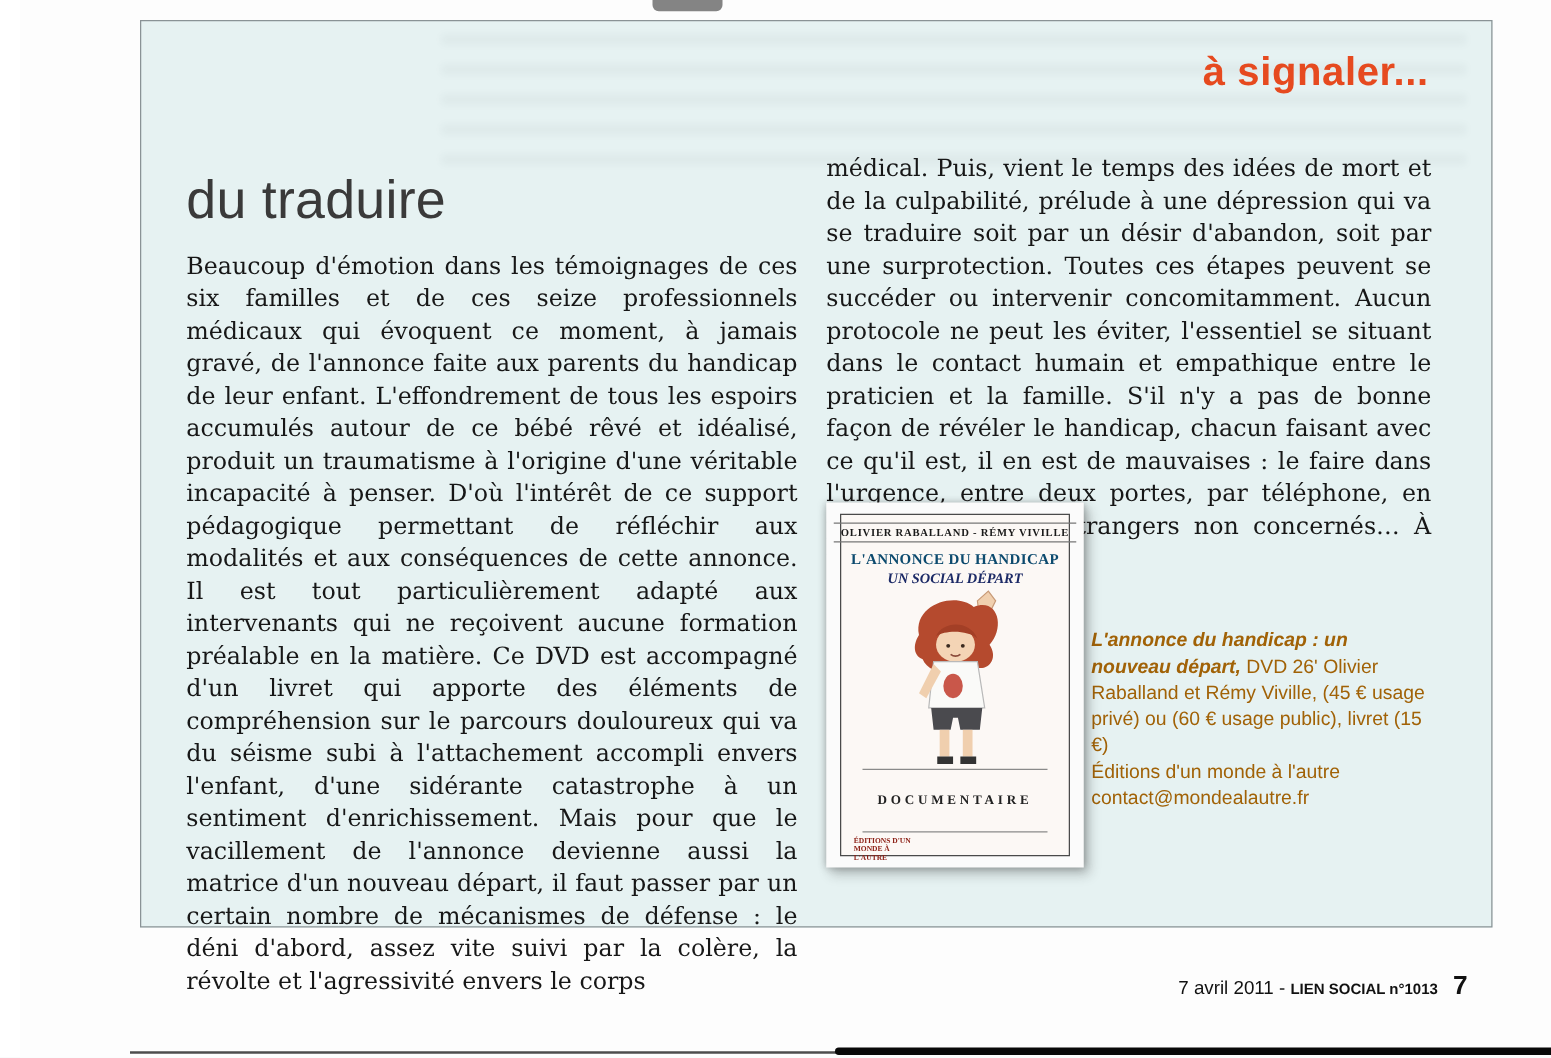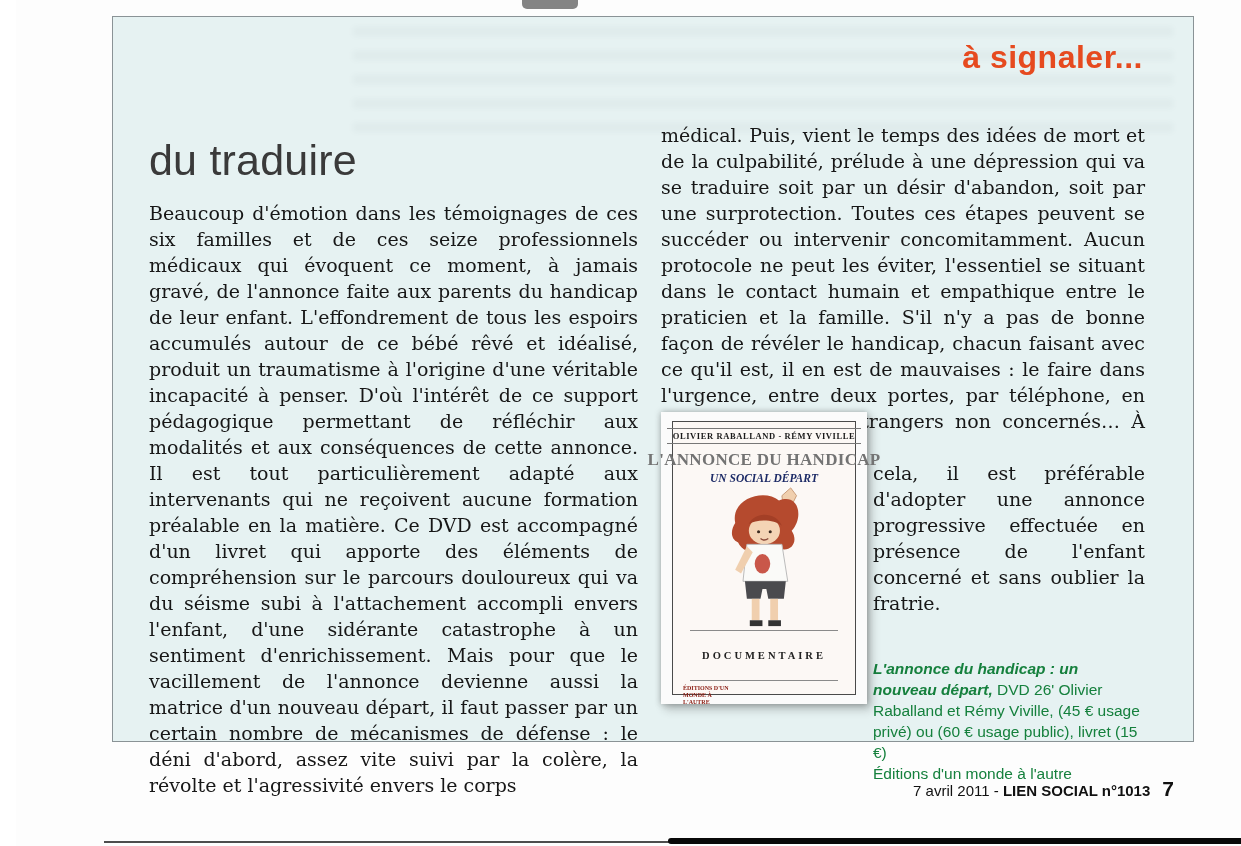--- a/index.html
+++ b/index.html
@@ -32,42 +32,42 @@
   }
   .col1{
     position:absolute;left:36px;top:183px;width:489px;
   }
   .col2{
     position:absolute;left:548px;top:105px;width:484px;
   }
   .indent{margin-left:212px;}
   .caption{
     margin-top:42px;font-family:"Liberation Sans", sans-serif;
-    font-size:15.5px;line-height:21px;color:#15803d;text-align:left;
+    font-size:15.5px;line-height:21px;color:#a16207;text-align:left;
   }
   .caption p{margin:0;}
   .cap-title{font-weight:bold;font-style:italic;}
   .dvd{
-    position:absolute;left:0;top:290px;width:206px;height:292px;
+    position:absolute;left:0;top:280px;width:206px;height:292px;
     background:#fbfbfb;box-sizing:border-box;padding:9px 11px;
     box-shadow:0 0 6px rgba(40,40,40,0.35), 4px 5px 9px rgba(40,40,40,0.28);
   }
   .dvd-inner{
     border:1px solid #4a4a4a;height:100%;box-sizing:border-box;
     background:#fcf8f5;display:flex;flex-direction:column;align-items:center;
   }
   .dvd-authors{
     margin-top:6px;border-top:1px solid #777;border-bottom:1px solid #777;
     padding:2px 6px;font-family:"Liberation Serif", serif;font-weight:bold;
     font-size:8.5px;letter-spacing:0.6px;color:#1a1a1a;text-transform:uppercase;
     white-space:nowrap;
   }
   .dvd-title{
     margin-top:6px;font-family:"Liberation Serif", serif;font-weight:bold;
-    font-size:17px;color:#737373;letter-spacing:0.3px;white-space:nowrap;
+    font-size:12px;color:#0c4a6e;letter-spacing:0.3px;white-space:nowrap;
   }
   .dvd-subtitle{
     margin-top:2px;font-family:"Liberation Serif", serif;font-weight:bold;
     font-style:italic;font-size:11.5px;color:#1c2a66;white-space:nowrap;
   }
   .dvd-art{flex:1;width:100%;display:flex;align-items:center;justify-content:center;}
   .dvd-art svg{height:146px;}
   .dvd-genre{
     border-top:1px solid #8a8a8a;border-bottom:1px solid #8a8a8a;
     padding:19px 12px;font-family:"Liberation Serif", serif;font-weight:bold;
@@ -76,21 +76,21 @@
   .dvd-publisher{
     align-self:flex-start;margin:4px 0 5px 10px;width:52px;
     font-family:"Liberation Serif", serif;font-weight:bold;
     font-size:6px;line-height:7px;color:#8d2016;
   }
   .footer{
     position:absolute;top:777px;right:83px;
     font-family:"Liberation Sans", sans-serif;color:#111;
   }
   .footer-date{font-size:15px;text-align:center;}
-  .footer-journal{font-size:15px;font-weight:bold;}
+  .footer-journal{font-size:12px;font-weight:bold;}
   .footer-page{font-size:21px;font-weight:bold;margin-left:12px;}
   .artifact-top{
     position:absolute;left:506px;top:0;width:56px;height:9px;
     background:#6f6f6f;border-radius:0 0 5px 5px;opacity:.85;
   }
   .artifact-bottom-left{
     position:absolute;left:88px;top:841px;width:570px;height:2px;background:#4d4d4d;
   }
   .artifact-bottom-right{
     position:absolute;left:652px;top:838px;width:589px;height:6px;
@@ -110,25 +110,25 @@
     <div class="badge">à signaler...</div>
 
     <h1 class="title"><br><span>du traduire</span></h1>
 
     <p class="bodytext col1">Beaucoup d'émotion dans les témoignages de ces six familles et de ces seize professionnels médicaux qui évoquent ce moment, à jamais gravé, de l'annonce faite aux parents du handicap de leur enfant. L'effondrement de tous les espoirs accumulés autour de ce bébé rêvé et idéalisé, produit un traumatisme à l'origine d'une véritable incapacité à penser. D'où l'intérêt de ce support pédagogique permettant de réfléchir aux modalités et aux conséquences de cette annonce. Il est tout particulièrement adapté aux intervenants qui ne reçoivent aucune formation préalable en la matière. Ce DVD est accompagné d'un livret qui apporte des éléments de compréhension sur le parcours douloureux qui va du séisme subi à l'attachement accompli envers l'enfant, d'une sidérante catastrophe à un sentiment d'enrichissement. Mais pour que le vacillement de l'annonce devienne aussi la matrice d'un nouveau départ, il faut passer par un certain nombre de mécanismes de défense : le déni d'abord, assez vite suivi par la colère, la révolte et l'agressivité envers le corps</p>
 
     <div class="col2">
       <p class="bodytext">médical. Puis, vient le temps des idées de mort et de la culpabilité, prélude à une dépression qui va se traduire soit par un désir d'abandon, soit par une surprotection. Toutes ces étapes peuvent se succéder ou intervenir concomitamment. Aucun protocole ne peut les éviter, l'essentiel se situant dans le contact humain et empathique entre le praticien et la famille. S'il n'y a pas de bonne façon de révéler le handicap, chacun faisant avec ce qu'il est, il en est de mauvaises : le faire dans l'urgence, entre deux portes, par téléphone, en présence de tiers étrangers non concernés… À tout</p>
 
       <div class="indent">
-        <p class="bodytext">cela, il est préférable d'adopter une annonce progressive effectuée en présence de l'enfant concerné et sans oublier la fratrie.</p>
 
         <div class="caption">
           <p><span class="cap-title">L'annonce du handicap : un nouveau départ,</span><span> DVD 26' Olivier Raballand et Rémy Viville, (45 € usage privé) ou (60 € usage public), livret (15 €)</span></p>
           <p>Éditions d'un monde à l'autre</p>
+          <p>contact@mondealautre.fr</p>
         </div>
       </div>
 
       <div class="dvd">
         <div class="dvd-inner">
           <div class="dvd-authors">Olivier Raballand - Rémy Viville</div>
           <div class="dvd-title">L'ANNONCE DU HANDICAP</div>
           <div class="dvd-subtitle">UN SOCIAL DÉPART</div>
           <div class="dvd-art">
             <svg viewBox="0 0 120 150" xmlns="http://www.w3.org/2000/svg">

